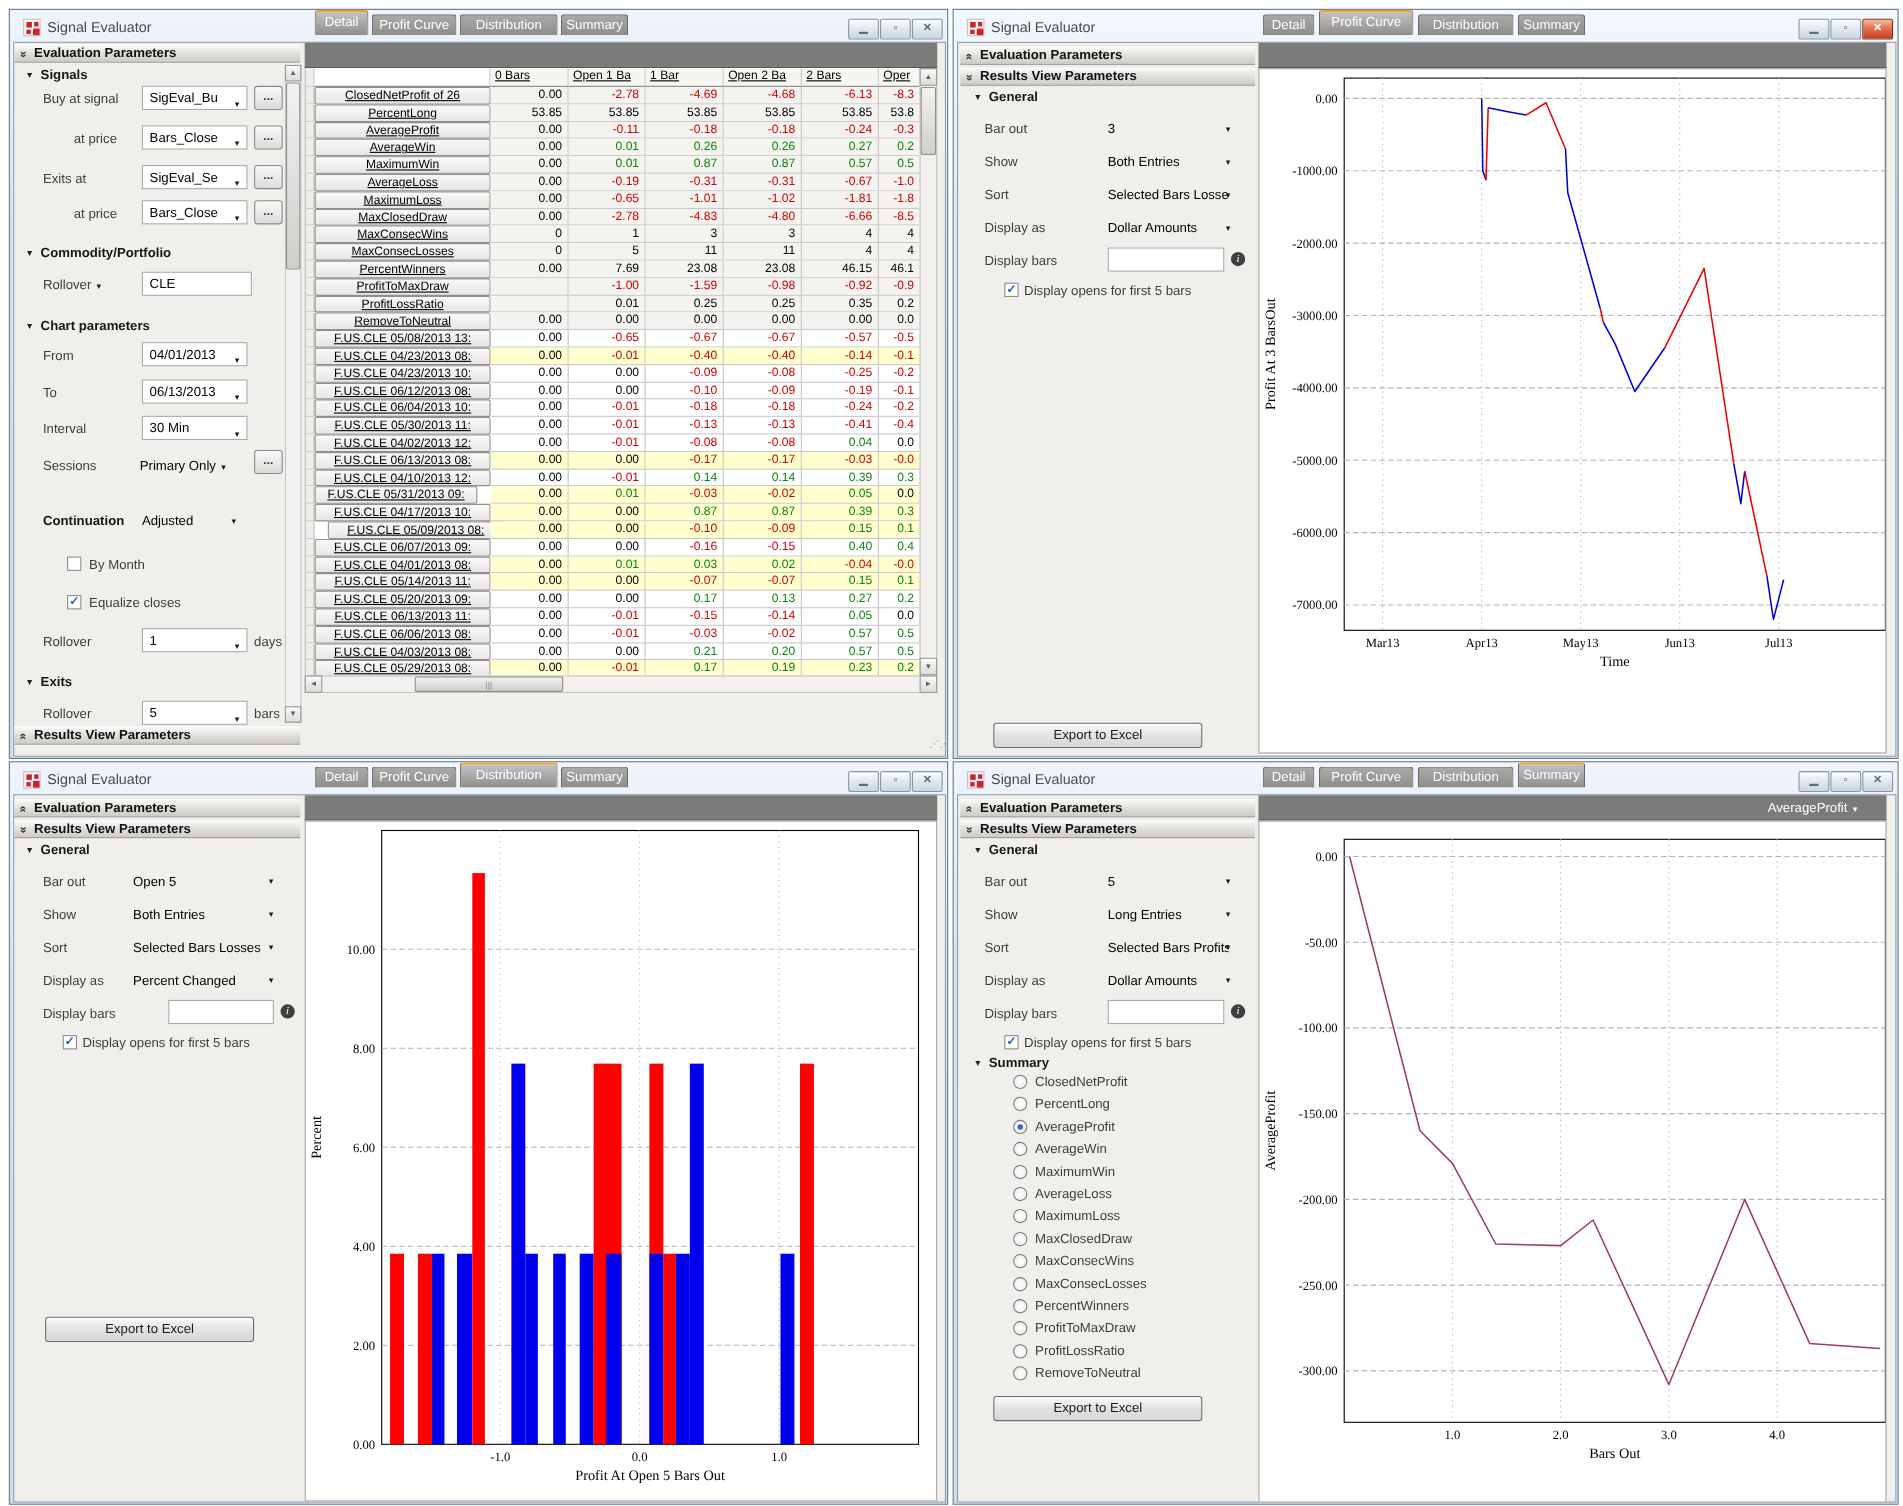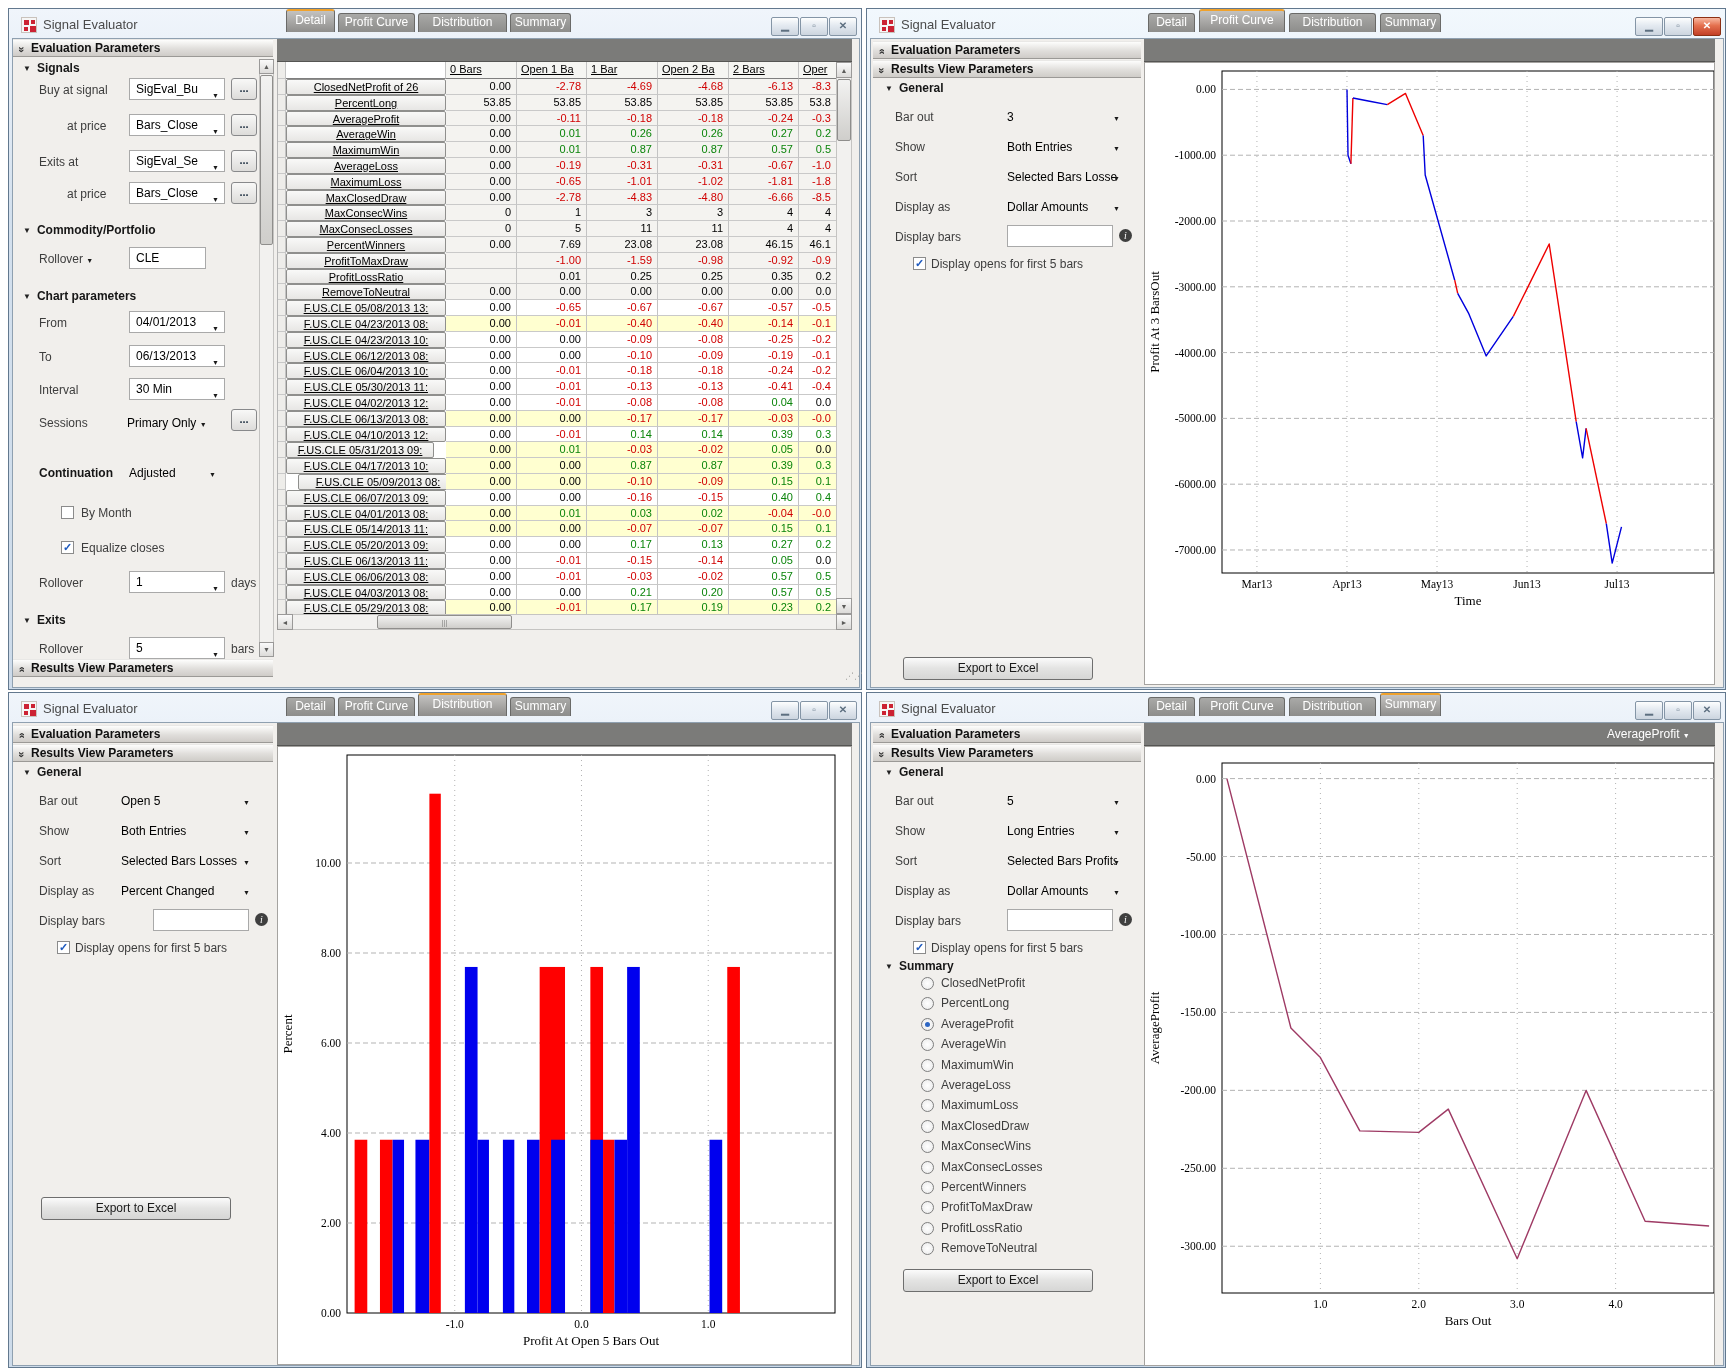--- a/index.html
+++ b/index.html
@@ -99,21 +99,21 @@
     <div class="dots" style="left:222px;top:105px">...</div>
     <div class="plabel" style="left:30px;top:146px">Exits at</div>
     <div class="combo" style="left:120px;top:141px;width:96px"><span>SigEval_Se</span><span class="da" style="right:5px;top:7px">▼</span></div>
     <div class="dots" style="left:222px;top:141px">...</div>
     <div class="plabel" style="left:58px;top:178px">at price</div>
     <div class="combo" style="left:120px;top:173px;width:96px"><span>Bars_Close</span><span class="da" style="right:5px;top:7px">▼</span></div>
     <div class="dots" style="left:222px;top:173px">...</div>
 
     <div class="sech" style="left:14px;top:214px"><span class="tri">▼</span><span>Commodity/Portfolio</span></div>
     <div class="plabel" style="left:30px;top:243px"><span>Rollover</span> <span class="da" style="position:static">▼</span></div>
-    <div class="combo" style="left:120px;top:238px;width:77px"><span>CLE</span></div>
+    <div class="combo" style="left:120px;top:238px;width:100px"><span>CLE</span></div>
 
     <div class="sech" style="left:14px;top:280px"><span class="tri">▼</span><span>Chart parameters</span></div>
     <div class="plabel" style="left:30px;top:307px">From</div>
     <div class="combo" style="left:120px;top:302px;width:96px"><span>04/01/2013</span><span class="da" style="right:5px;top:7px">▼</span></div>
     <div class="plabel" style="left:30px;top:341px">To</div>
     <div class="combo" style="left:120px;top:336px;width:96px"><span>06/13/2013</span><span class="da" style="right:5px;top:7px">▼</span></div>
     <div class="plabel" style="left:30px;top:374px">Interval</div>
     <div class="combo" style="left:120px;top:369px;width:96px"><span>30 Min</span><span class="da" style="right:5px;top:7px">▼</span></div>
     <div class="plabel" style="left:30px;top:407px">Sessions</div>
     <div class="flatval" style="left:118px;top:407px"><span>Primary Only</span> <span class="da" style="position:static">▼</span></div>

